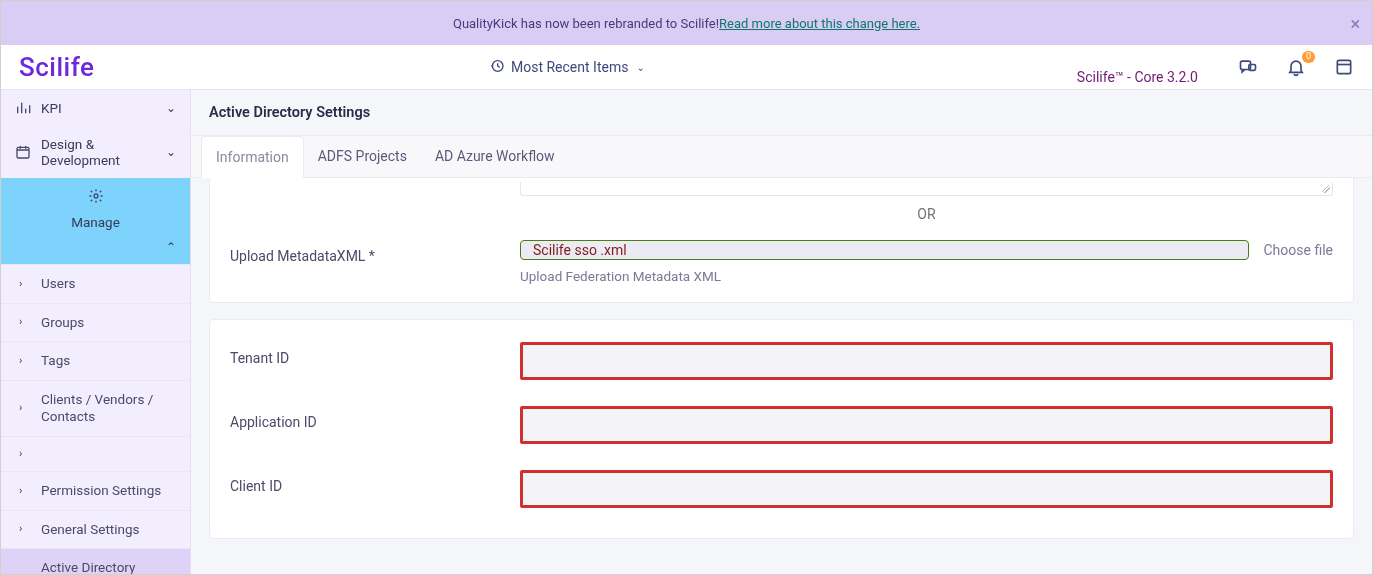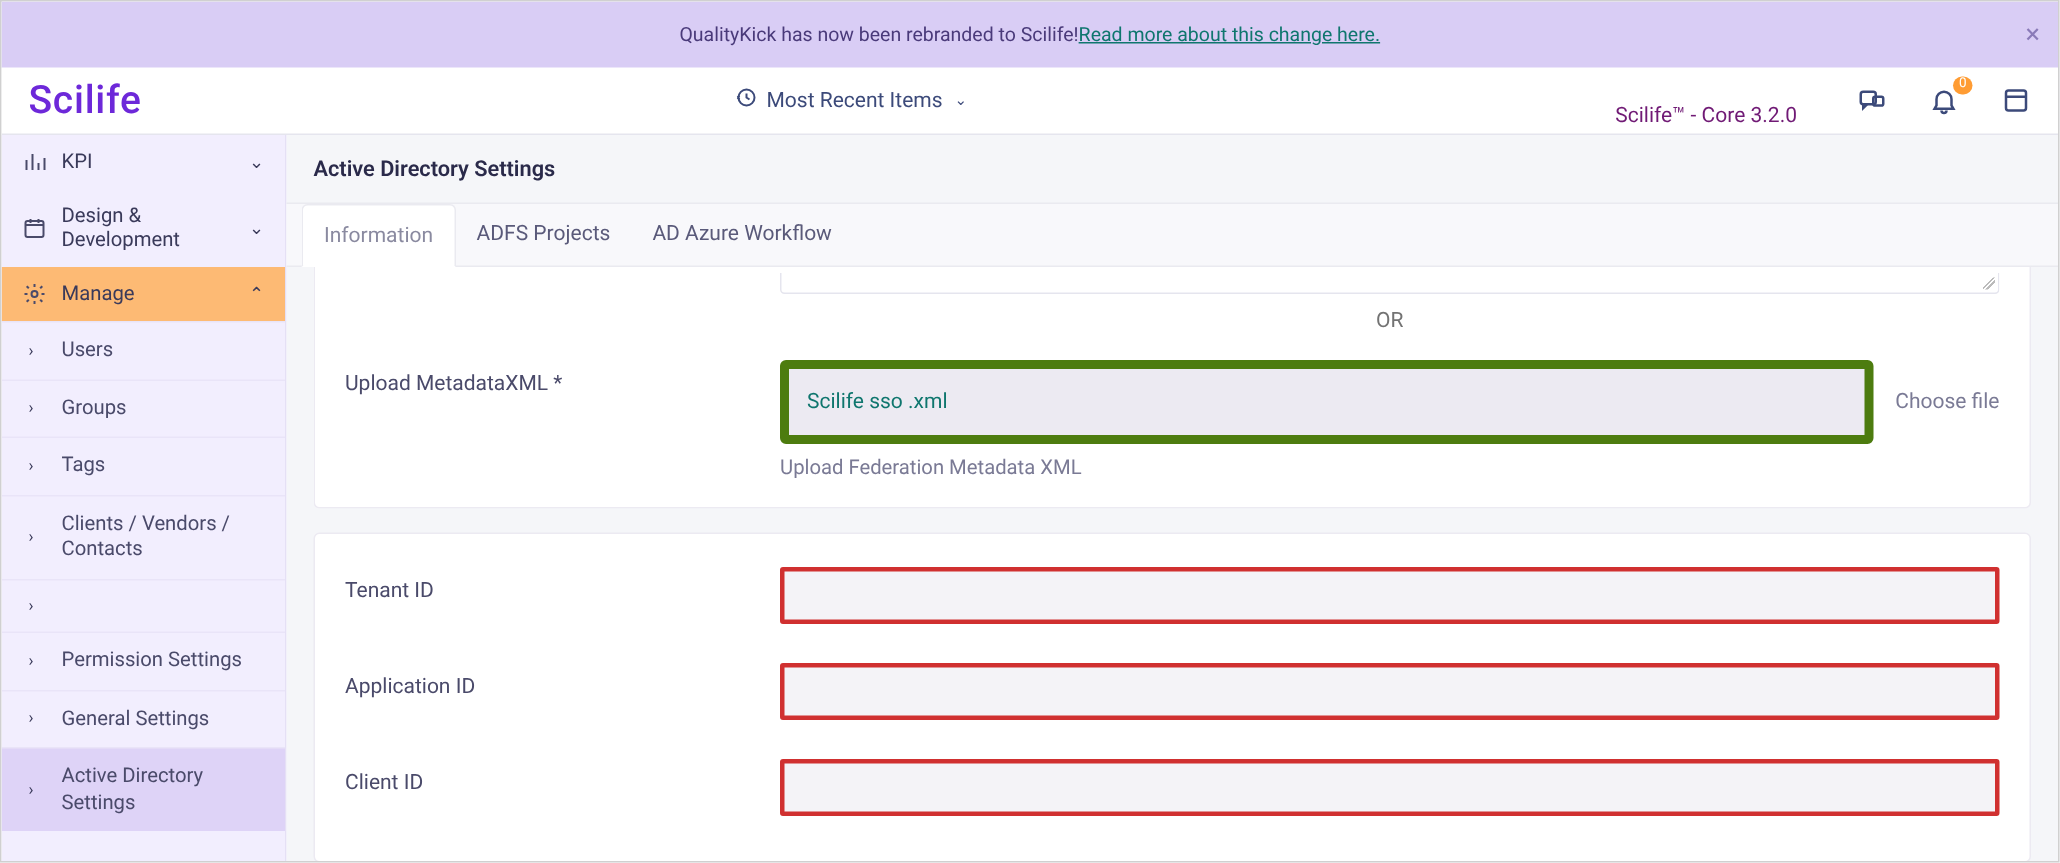--- a/index.html
+++ b/index.html
@@ -95,21 +95,22 @@
     gap: 10px;
     position: relative;
   }
   .side-item .exp {
     margin-left: auto;
     font-size: 12px;
     color: #3a3a5a;
   }
   .side-item.top svg { width: 16px; height: 16px; flex-shrink: 0; }
   .side-item.active {
-    background: #fdba74;
+    background: #7dd3fc;
+    flex-direction: column;
   }
   .side-sub {
     display: flex;
     align-items: center;
     padding: 10px 14px 10px 18px;
     font-size: 13.5px;
     color: #4a4a6a;
     cursor: pointer;
     gap: 14px;
     border-top: 1px solid #e9e4f8;
@@ -166,24 +167,24 @@
     margin: 10px 0 4px 290px;
   }
   .upload-wrap {
     display: flex;
     gap: 14px;
     align-items: center;
   }
   .upload-input {
     flex: 1;
     background: #eceaf2;
-    border: 6px solid #4d7c0f;
+    border: 1px solid #4d7c0f;
     border-radius: 4px;
-    padding: 14px 12px;
-    color: #0f766e;
+    padding: 1px 12px;
+    color: #7f1d1d;
     font-size: 14px;
   }
   .choose { color: #7a7a95; font-size: 14px; cursor: pointer; white-space: nowrap; }
   .helper { color: #7a7a95; font-size: 13.5px; margin-top: 8px; }
   .btn-primary {
     background: #1a2354;
     color: #fff;
     border: none;
     padding: 11px 18px;
     font-size: 14px;

